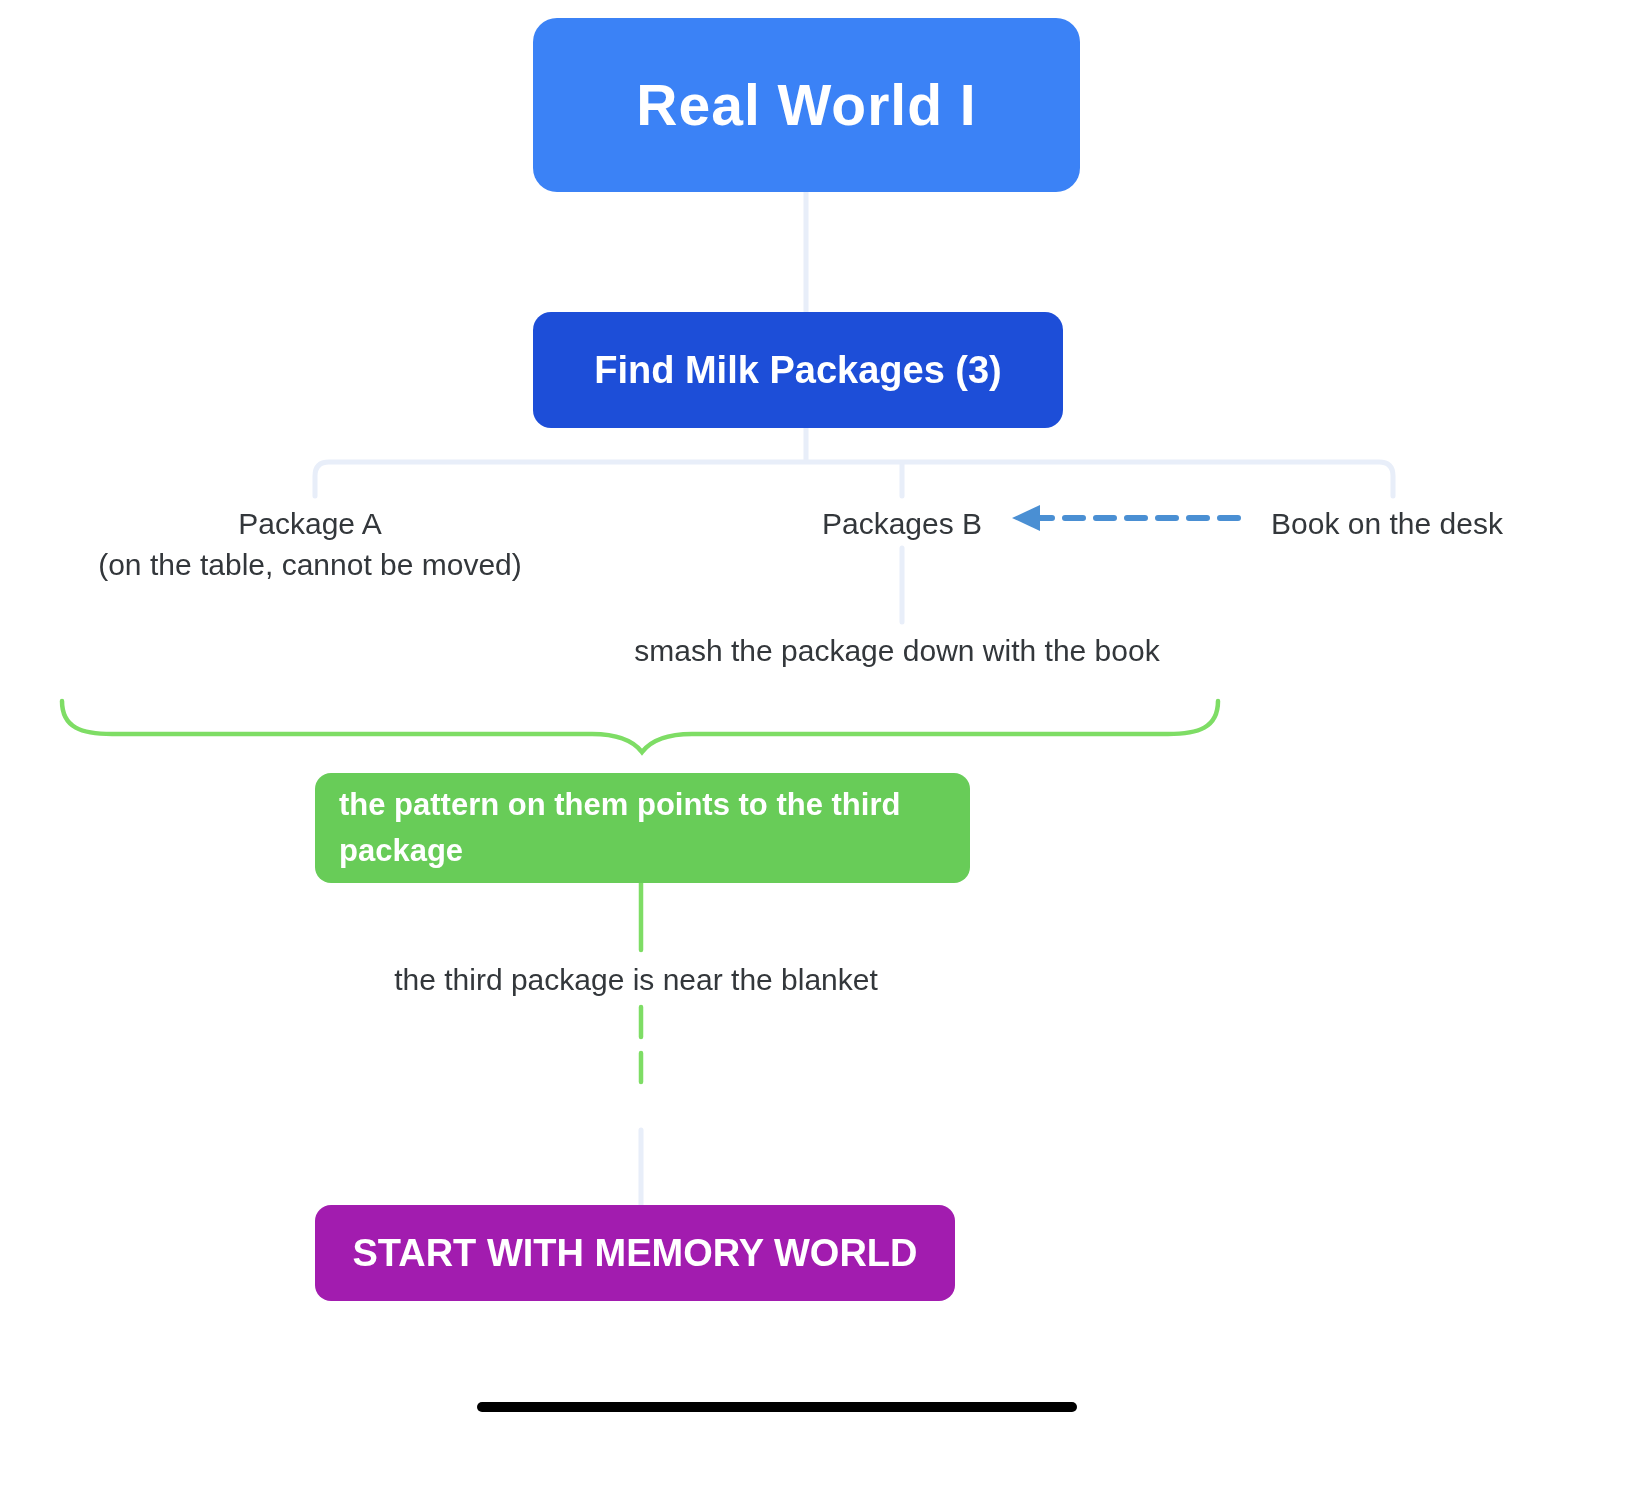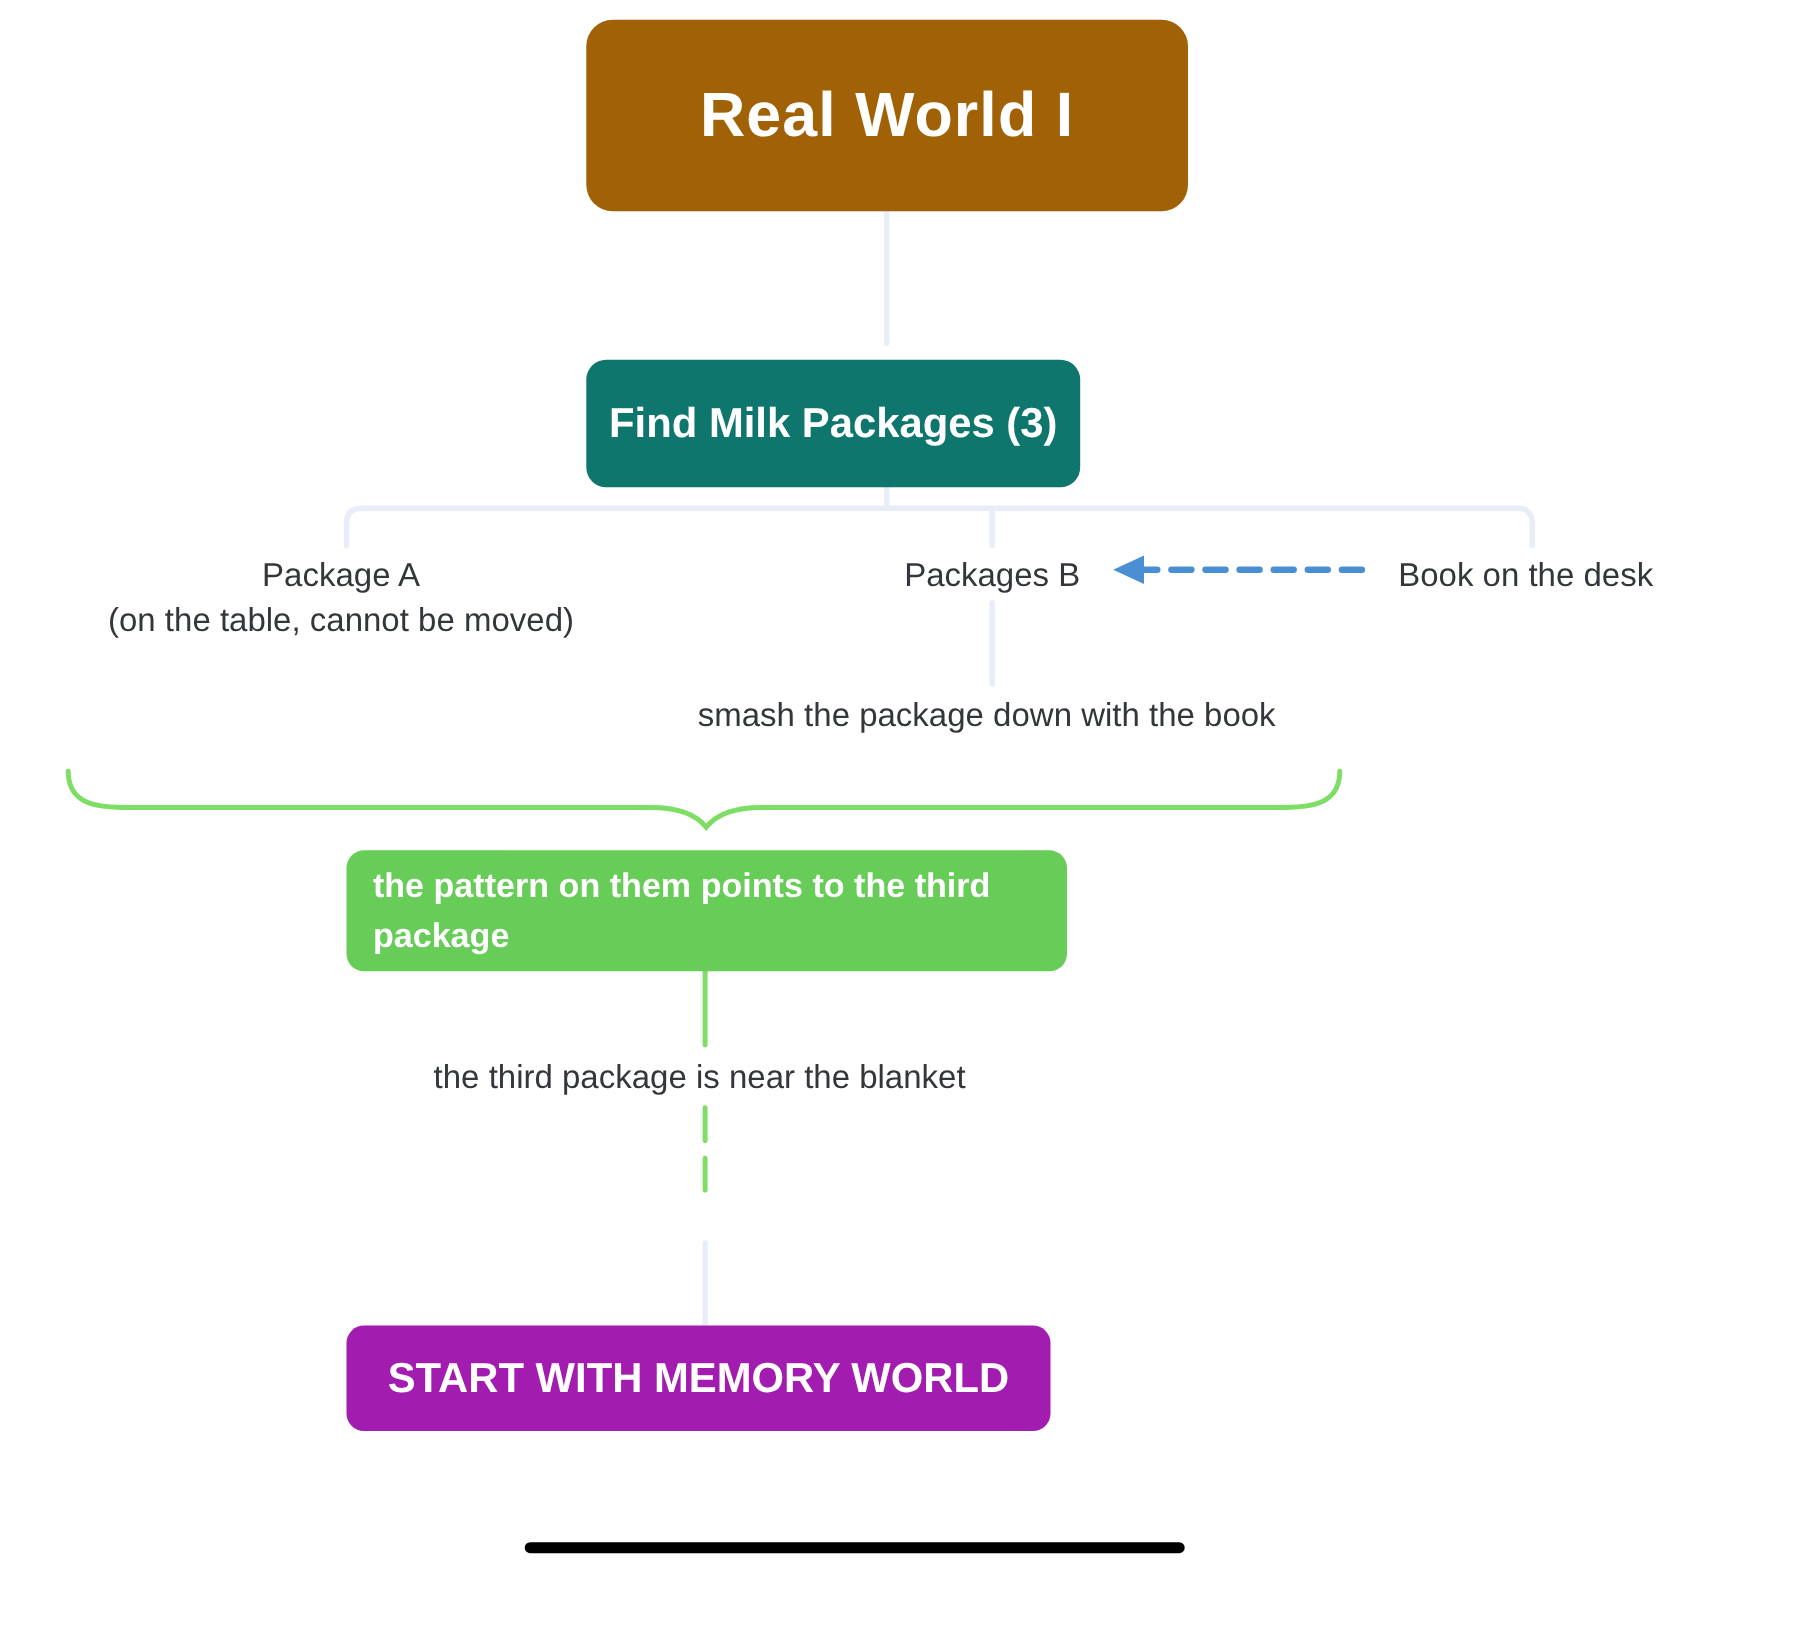--- a/index.html
+++ b/index.html
@@ -23,32 +23,31 @@
     align-items: center;
     justify-content: center;
     color: #ffffff;
     font-weight: bold;
     box-sizing: border-box;
     text-align: center;
   }
   .node-root {
     left: 533px; top: 18px;
     width: 547px; height: 174px;
-    background: #a16207;
+    background: #3b82f6;
     border-radius: 24px;
     font-size: 57px;
     letter-spacing: 1px;
   }
   .node-find-milk {
     left: 533px; top: 312px;
-    width: 449px; height: 116px;
-    background: #0f766e;
+    width: 530px; height: 116px;
+    background: #1d4ed8;
     border-radius: 18px;
     font-size: 38px;
-    margin-top: 15px;
   }
   .node-start-memory {
     left: 315px; top: 1205px;
     width: 640px; height: 96px;
     background: #a21caf;
     border-radius: 16px;
     font-size: 38px;
   }
   .node-pattern {
     left: 315px; top: 773px;

